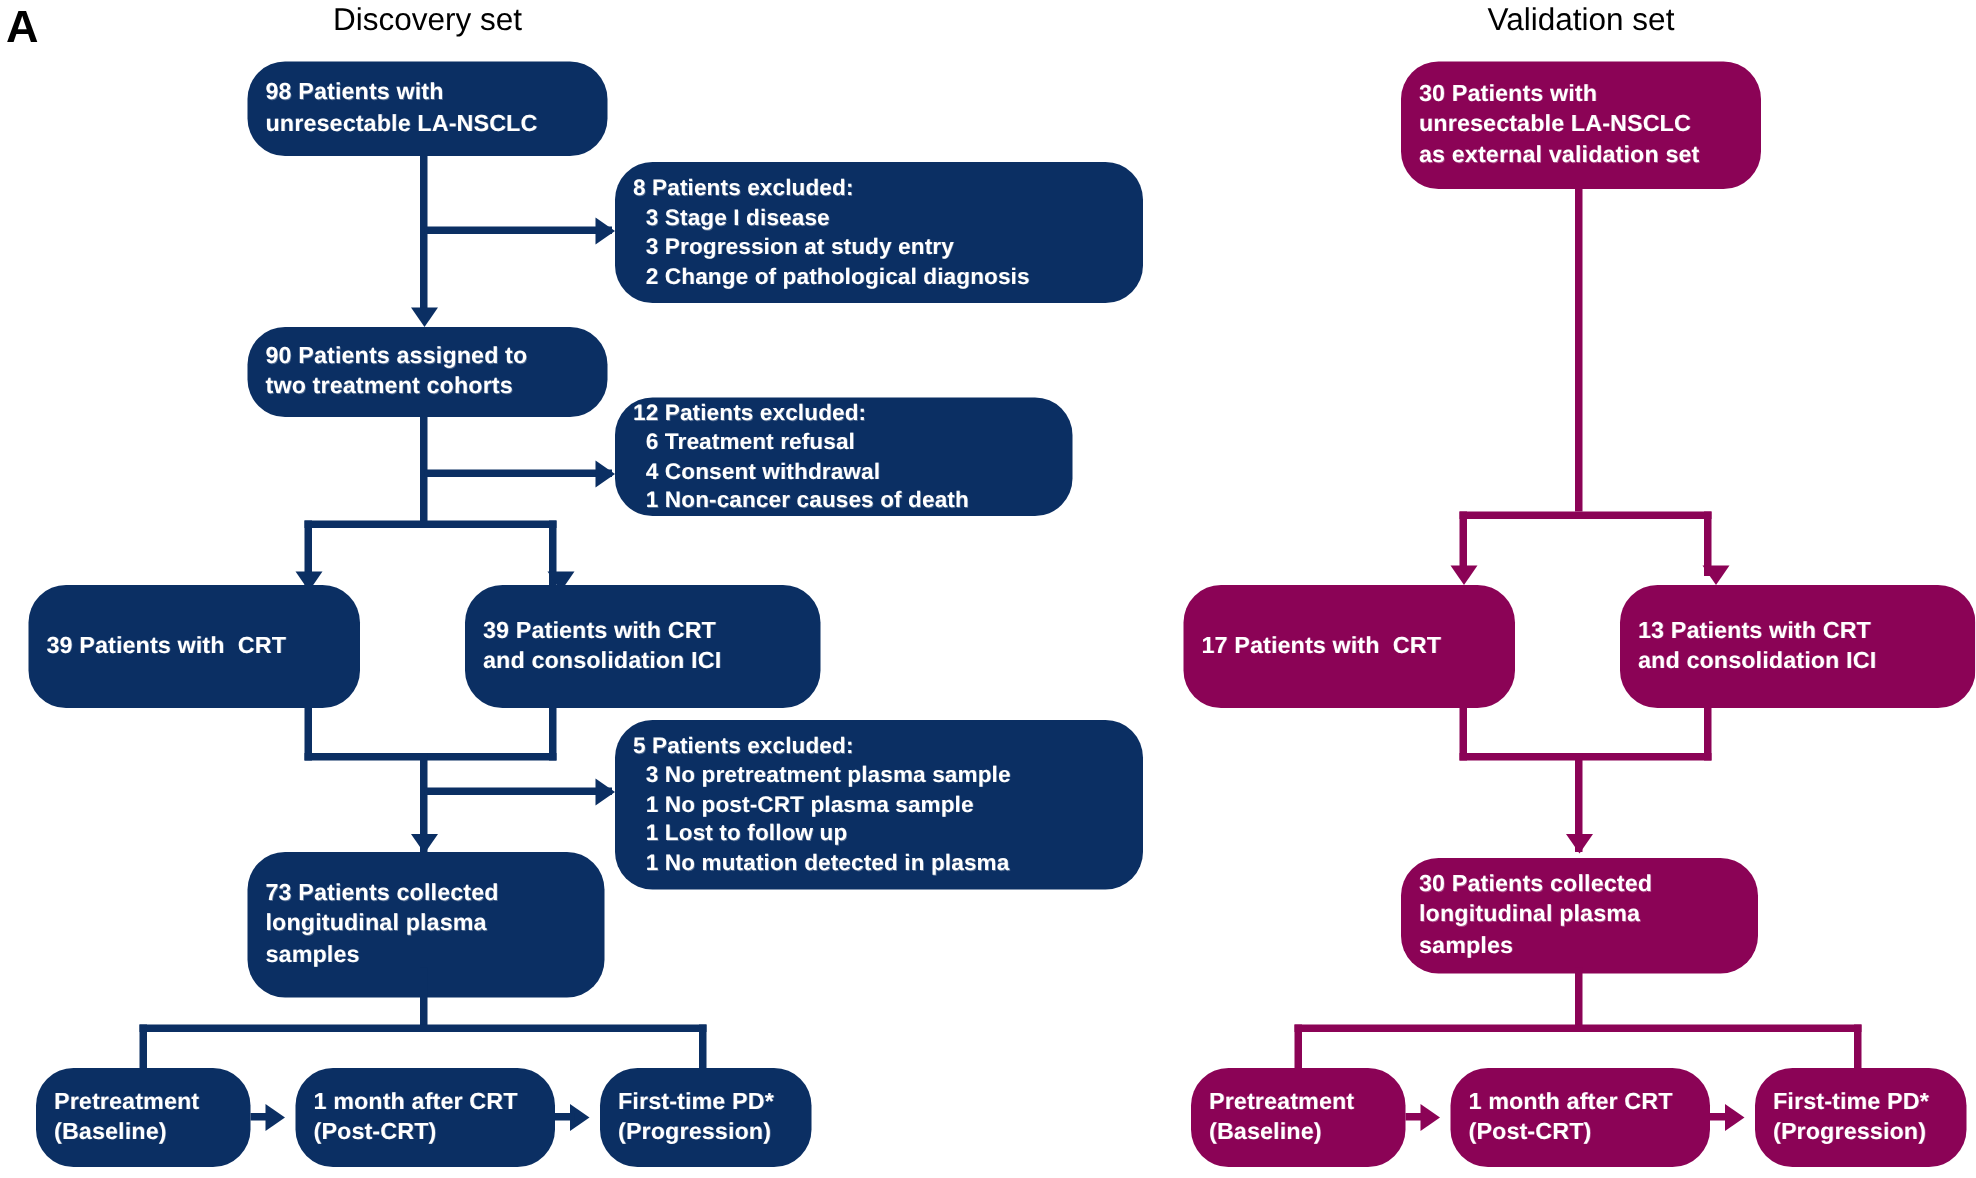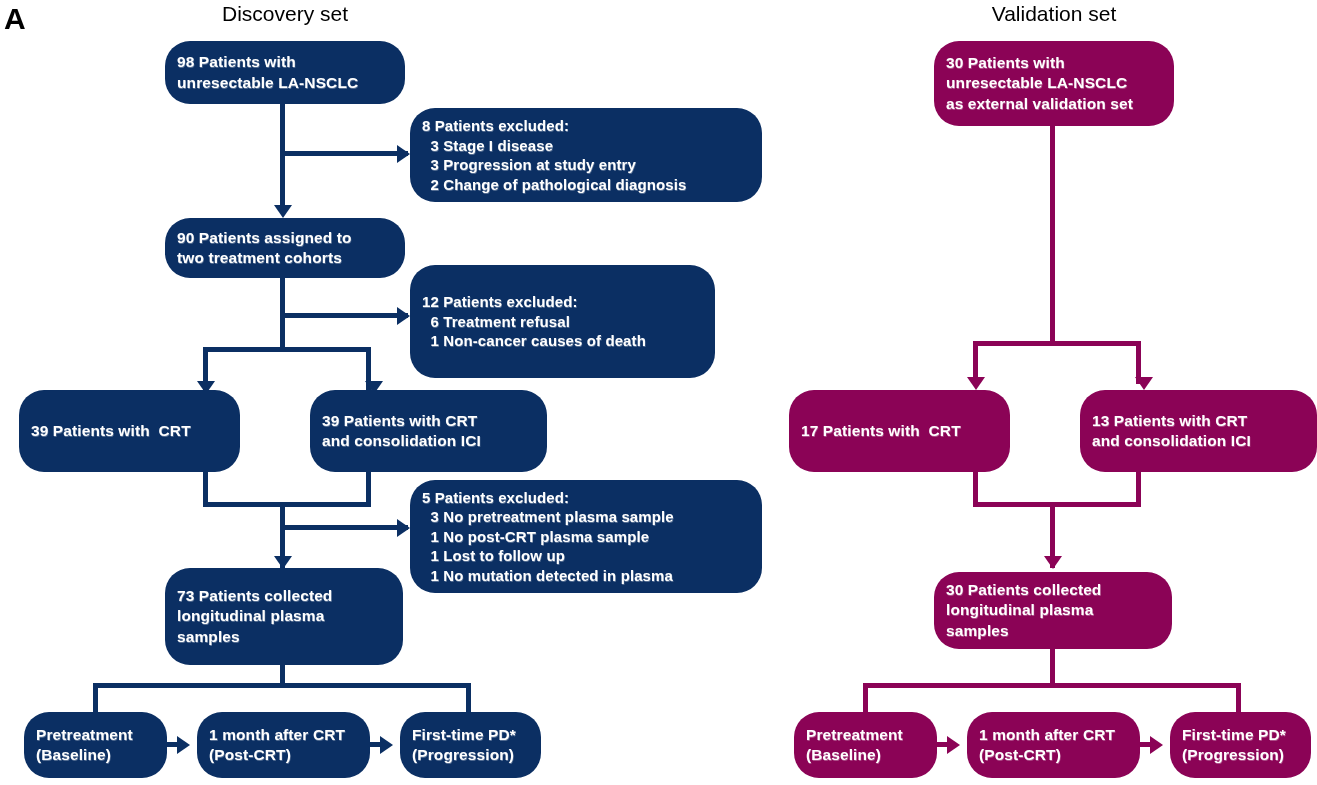--- a/index.html
+++ b/index.html
@@ -128,23 +128,24 @@
   <div class="node navy pad-l" style="left:165px; top:218px; width:240px; height:60px;">
     <span class="ln">90 Patients assigned to</span>
     <span class="ln">two treatment cohorts</span>
   </div>
 
   <div class="seg navy" style="left:280px; top:278px; width:5px; height:71px;"></div>
 
   <div class="seg navy" style="left:283px; top:313px; width:125px; height:5px;"></div>
   <div class="arrow-right navy" style="left:397px; top:306.5px;"></div>
 
-  <div class="node navy pad-l" style="left:410px; top:265px; width:305px; height:113px; font-size:15px;">
+  <div class="node navy pad-l" style="left:410px; top:265px; width:305px; height:79px; font-size:15px;">
     <span class="ln">12 Patients excluded:</span>
     <span class="ln">  6 Treatment refusal</span>
+    <span class="ln">  4 Consent withdrawal</span>
     <span class="ln">  1 Non-cancer causes of death</span>
   </div>
 
   <div class="bracket navy" style="left:203px; top:347px; width:168px; height:43px; border-width:5px;"></div>
   <div class="arrow-down navy" style="left:196.5px; top:381px;"></div>
   <div class="arrow-down navy" style="left:364.5px; top:381px;"></div>
 
   <div class="node navy pad-l" style="left:19px; top:390px; width:221px; height:82px;">
     <span class="ln">39 Patients with  CRT</span>
   </div>

